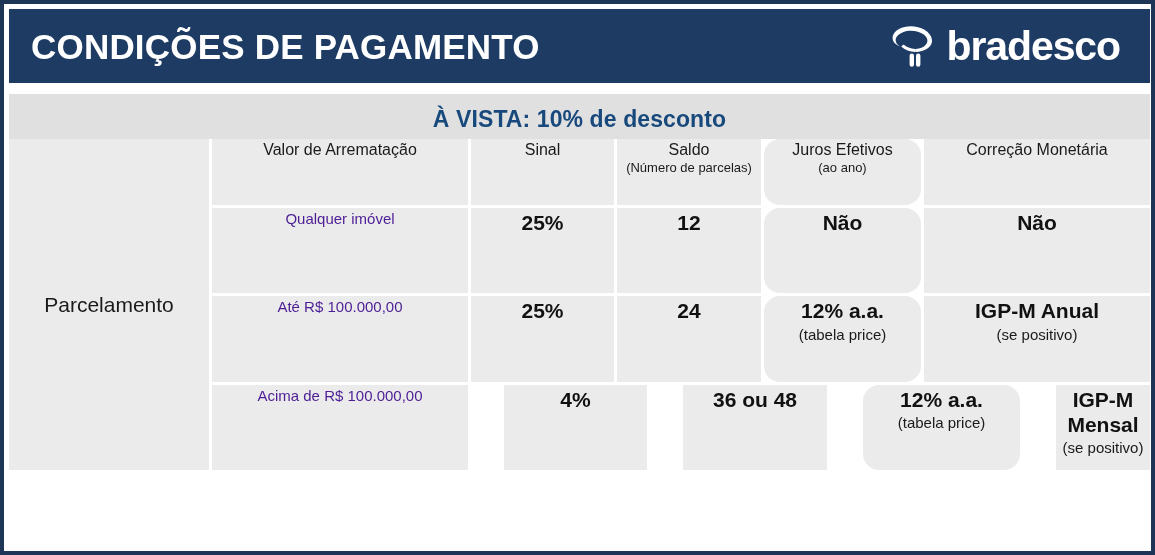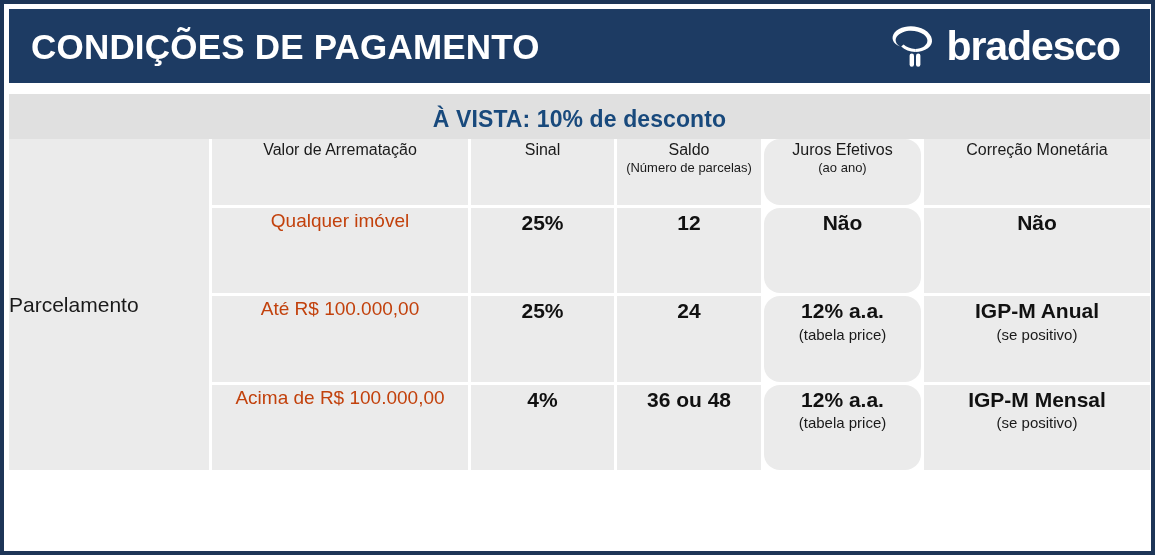--- a/index.html
+++ b/index.html
@@ -98,20 +98,21 @@
     display: flex;
     box-sizing: border-box;
   }
 
   .label-col {
     width: 200px;
     flex: none;
     background: #ebebeb;
     display: flex;
     align-items: center;
+    justify-content: center;
     margin-right: 3px;
   }
   .label-col-text {
     font-size: 21px;
     color: #1a1a1a;
     text-align: center;
     line-height: 1.2;
   }
 
   .grid-col {
@@ -120,21 +121,21 @@
     flex-direction: column;
     min-width: 0;
   }
 
   .grid-row {
     display: flex;
     min-width: 0;
   }
   .grid-row.head { height: 66px; flex: none; margin-bottom: 3px; }
   .grid-row.body { flex: 1 1 0; margin-bottom: 3px; }
-  .grid-row.body:last-child { margin-bottom: 0; }
+  .grid-row.body:last-child { margin-bottom: 0; gap: 33px; }
 
   .cell {
     background: #ebebeb;
     display: flex;
     flex-direction: column;
     align-items: center;
     justify-content: flex-start;
     text-align: center;
     box-sizing: border-box;
     padding: 2px 6px;
@@ -155,22 +156,22 @@
     line-height: 1.15;
   }
   .head-sub {
     font-size: 13px;
     color: #1a1a1a;
     line-height: 1.2;
     margin-top: 1px;
   }
 
   .cell-plain {
-    font-size: 19px;
-    color: #c2410c;
+    font-size: 15px;
+    color: #4c1d95;
     line-height: 1.2;
   }
   .cell-strong {
     font-size: 21px;
     font-weight: bold;
     color: #111111;
     line-height: 1.2;
   }
   .cell-note {
     font-size: 15px;

